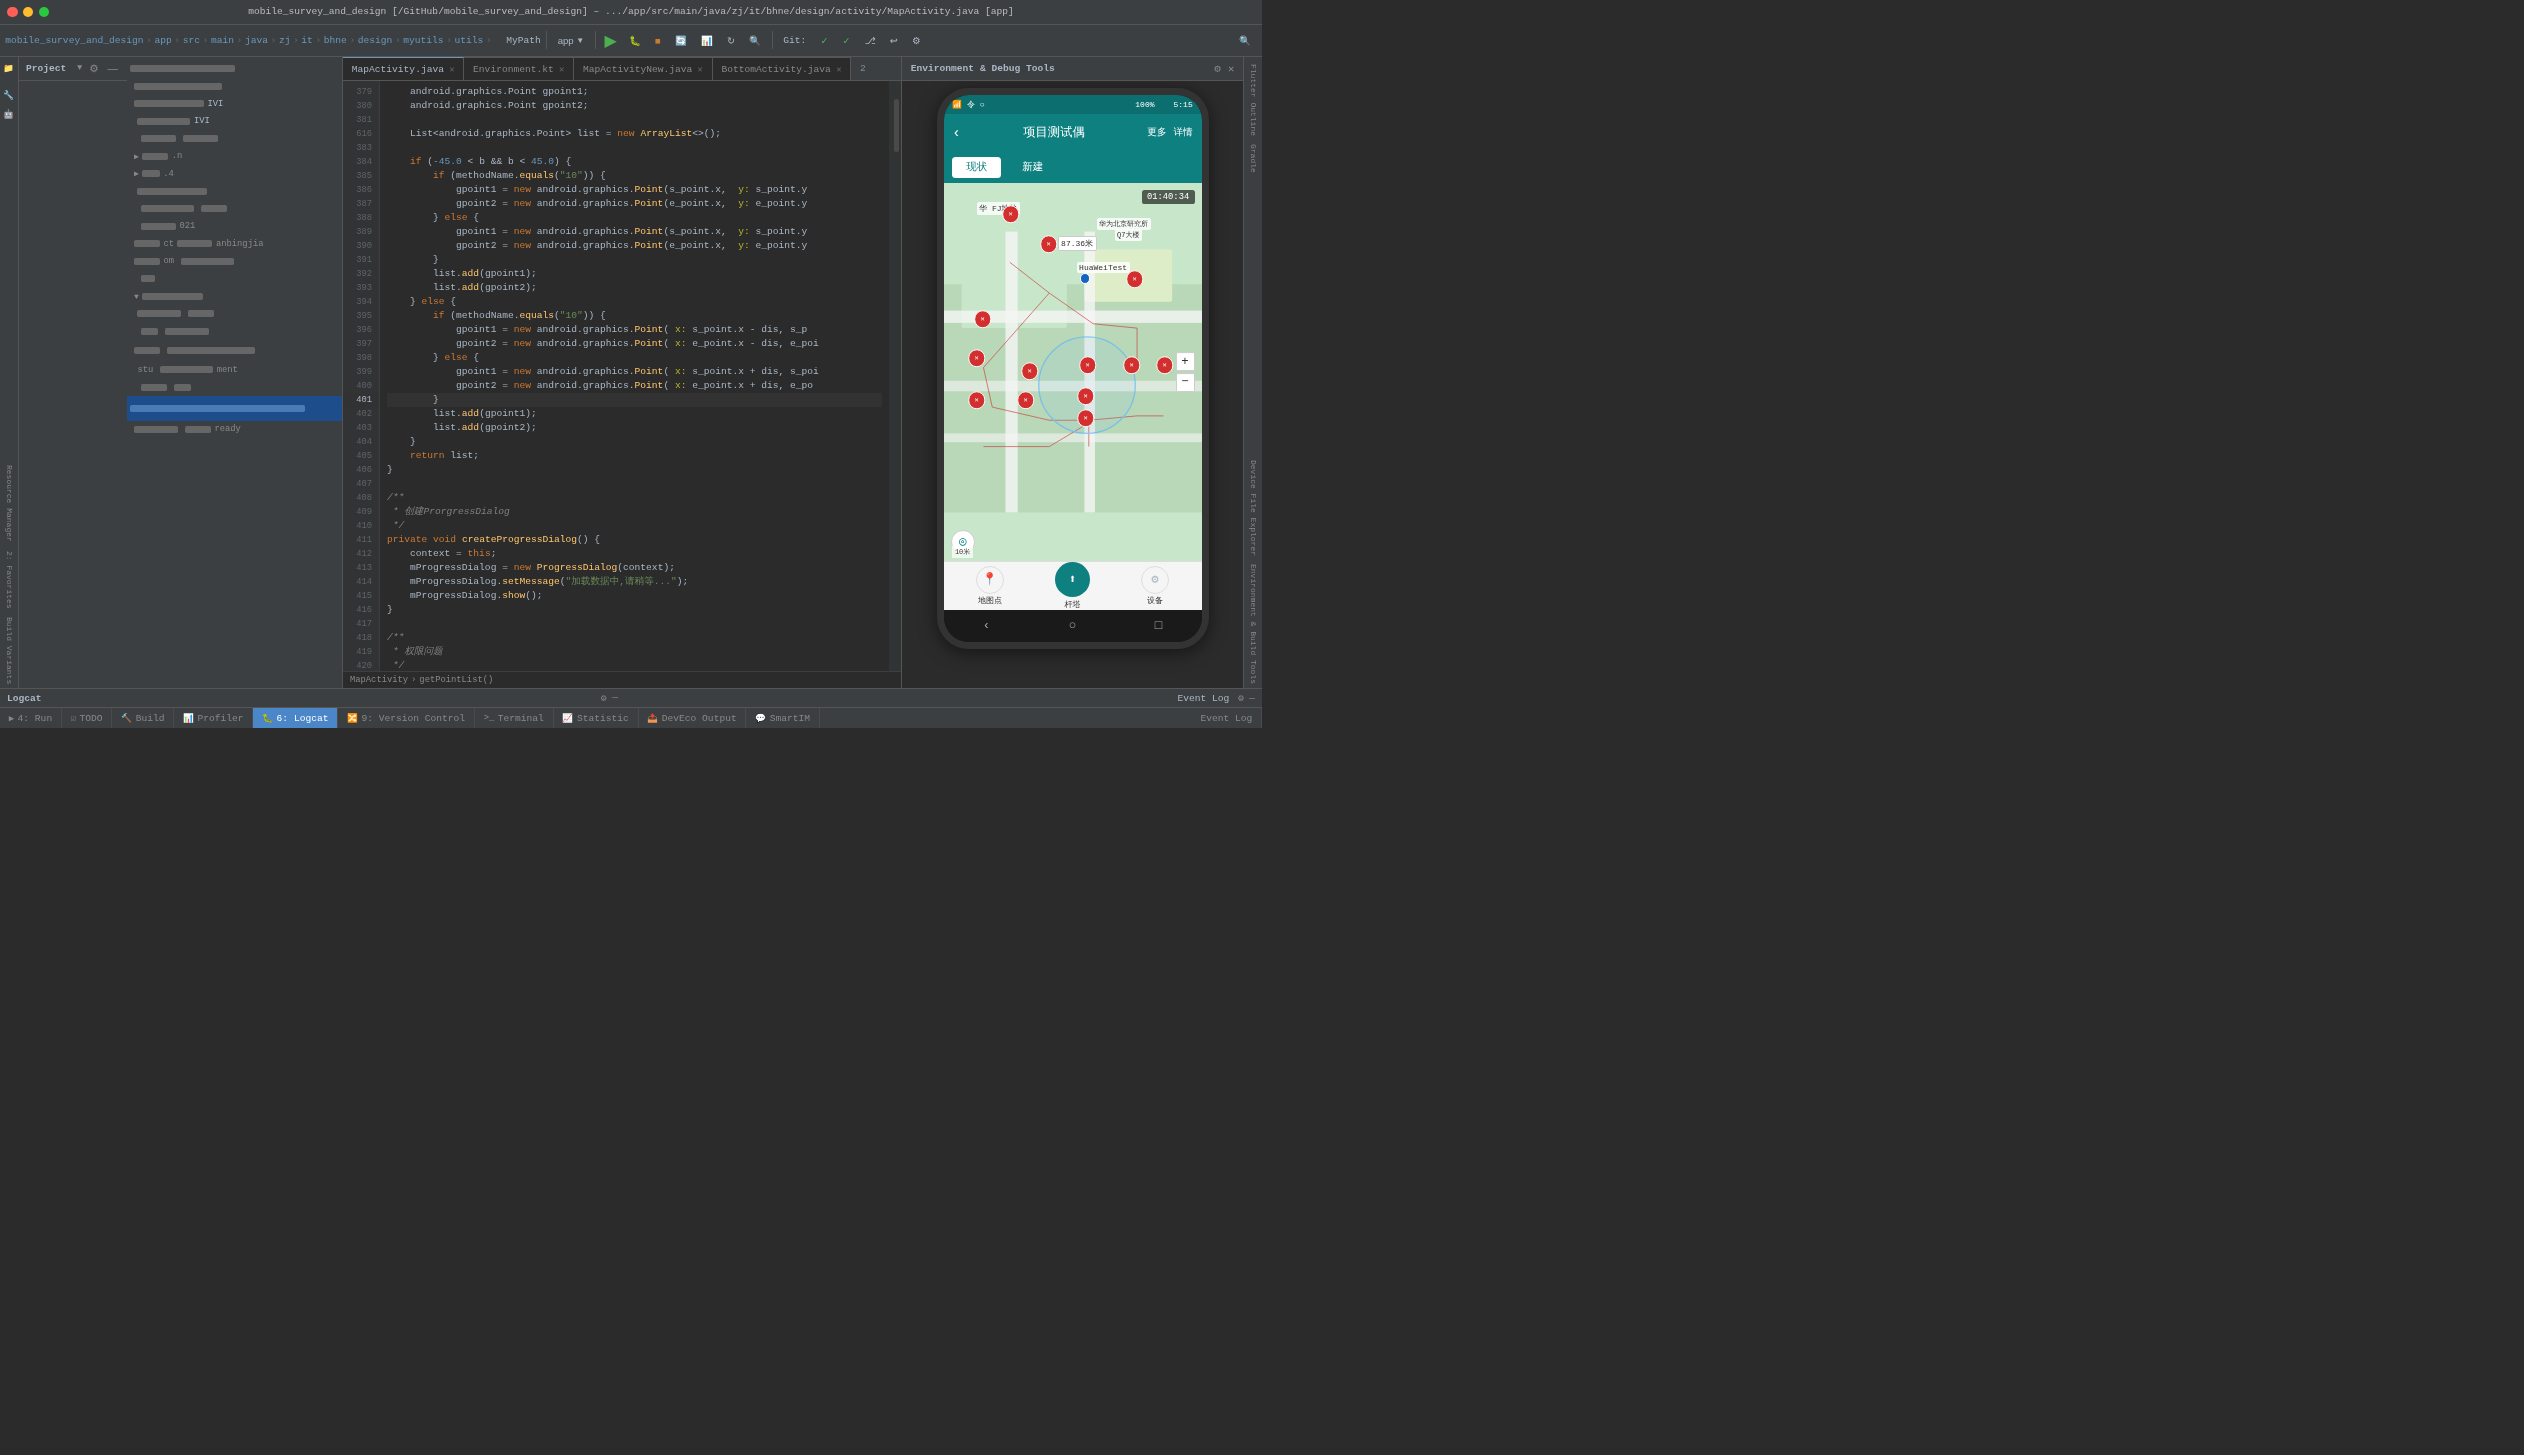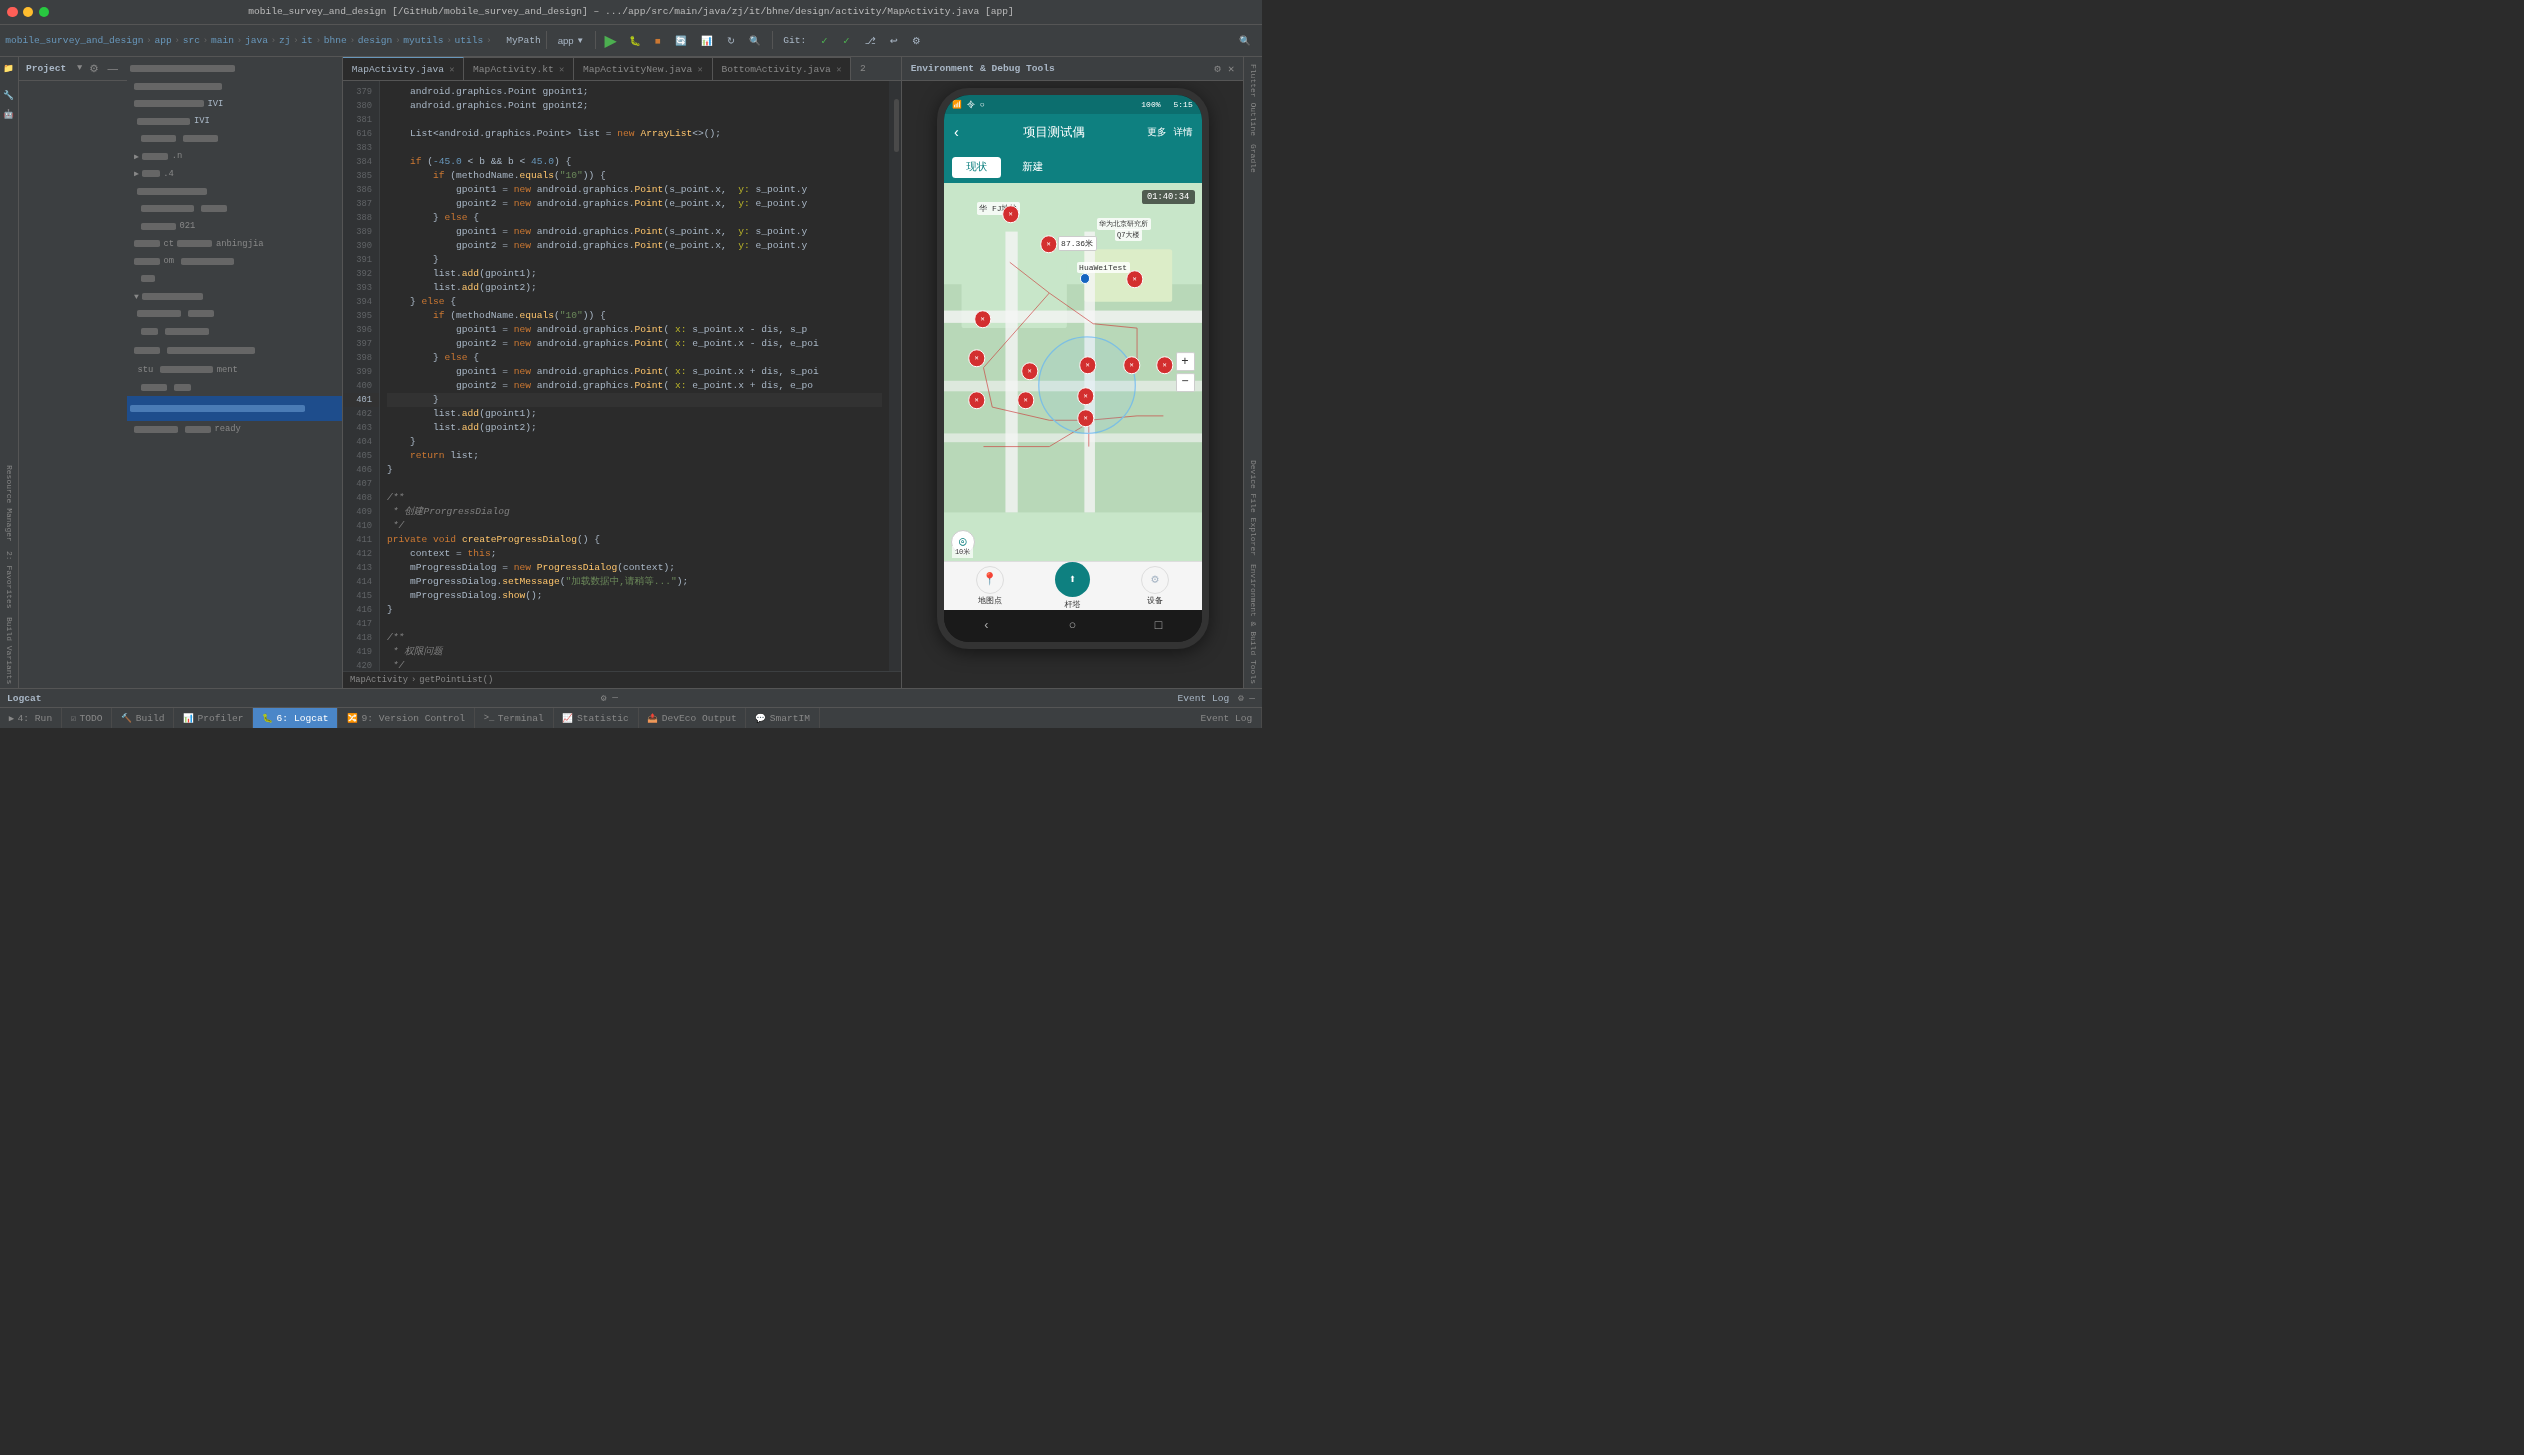--- a/index.html
+++ b/index.html
@@ -360,21 +360,21 @@
       display: flex;
       align-items: center;
       padding: 0 8.8px;
       font-size: 8px;
       color: white;
       flex-shrink: 0;
     }
     .phone-status-right {
       margin-left: auto;
       display: flex;
-      gap: 13px;
+      gap: 19px;
       align-items: center;
     }
     #phone-header {
       height: 37px;
       background: #0e8080;
       display: flex;
       align-items: center;
       padding: 0 8.8px;
       flex-shrink: 0;
     }
@@ -764,21 +764,21 @@
   </div>
 
   <div id="editor-area">
 
     <div id="tabs-bar">
       <div class="editor-tab active">
         <span>MapActivity.java</span>
         <span class="tab-close">✕</span>
       </div>
       <div class="editor-tab">
-        <span>MapActivity.kt</span>
+        <span>Environment.kt</span>
         <span class="tab-close">✕</span>
       </div>
       <div class="editor-tab">
         <span>MapActivityNew.java</span>
         <span class="tab-close">✕</span>
       </div>
       <div class="editor-tab">
         <span>BottomActivity.java</span>
         <span class="tab-close">✕</span>
       </div>

